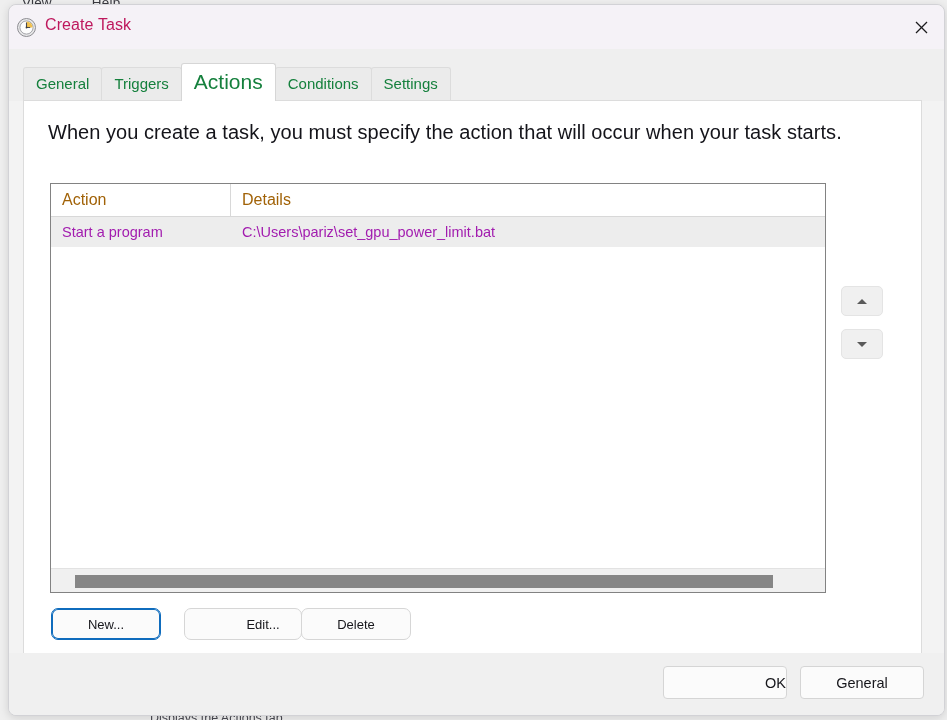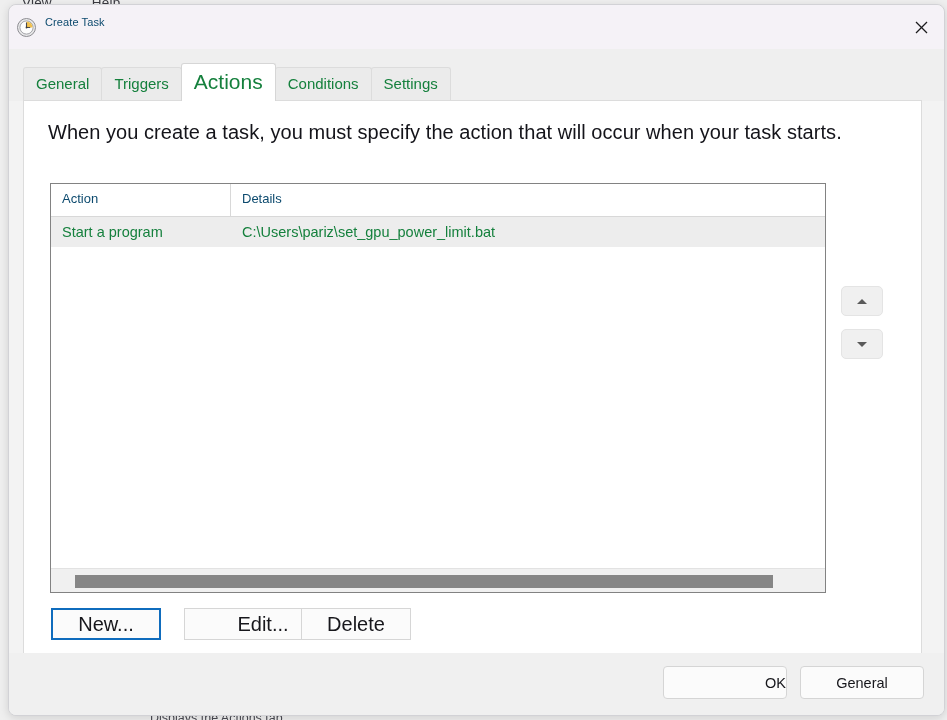--- a/index.html
+++ b/index.html
@@ -70,22 +70,22 @@
     position: absolute;
     left: 8px;
     top: 13px;
     width: 19px;
     height: 19px;
   }
   #title-text {
     position: absolute;
     left: 36px;
     top: 11px;
-    font-size: 11px;
-    color: #0c4a6e;
+    font-size: 16px;
+    color: #be185d;
     letter-spacing: 0.1px;
   }
   #close-button {
     position: absolute;
     right: 0;
     top: 0;
     width: 46px;
     height: 44px;
     display: flex;
     align-items: center;
@@ -168,42 +168,42 @@
     overflow: hidden;
   }
   #list-header {
     display: flex;
     height: 33px;
     background: #ffffff;
     border-bottom: 1px solid #d8d8d8;
     box-sizing: border-box;
   }
   .col-head {
-    font-size: 13px;
-    color: #0c4a6e;
+    font-size: 16px;
+    color: #a16207;
     padding: 7px 0 0 11px;
     box-sizing: border-box;
     white-space: nowrap;
   }
   .col-head.col-action {
     width: 180px;
     border-right: 1px solid #d8d8d8;
   }
   .col-head.col-details { flex: 1; }
 
   .list-row {
     display: flex;
     height: 30px;
     background: #ededed;
     align-items: center;
     cursor: default;
   }
   .cell {
     font-size: 14.5px;
-    color: #15803d;
+    color: #a21caf;
     padding-left: 11px;
     box-sizing: border-box;
     white-space: nowrap;
     overflow: hidden;
   }
   .cell.cell-action { width: 180px; }
   .cell.cell-details { flex: 1; }
 
   #list-scroll-track {
     position: absolute;
@@ -253,22 +253,22 @@
     border-right: 5px solid transparent;
     border-top: 5px solid #5a5a5a;
   }
 
   
   .action-btn {
     position: absolute;
     height: 32px;
     background: #fbfbfb;
     border: 1px solid #d6d6d6;
-    border-radius: 0;
-    font-size: 20px;
+    border-radius: 7px;
+    font-size: 13px;
     color: #17171c;
     font-family: "Liberation Sans", sans-serif;
     cursor: default;
     padding: 0;
     box-sizing: border-box;
   }
   .action-btn.focused {
     border: 1px solid #0f6cbd;
     box-shadow: 0 0 0 1px #0f6cbd inset;
   }

